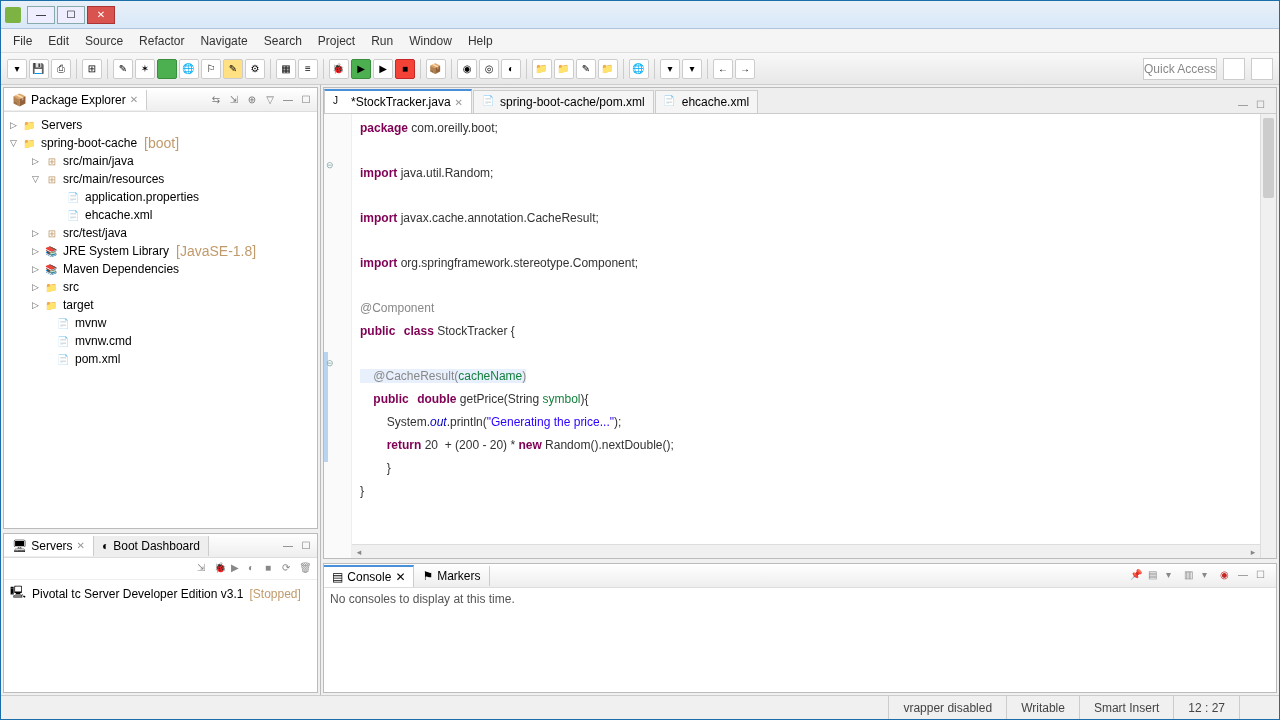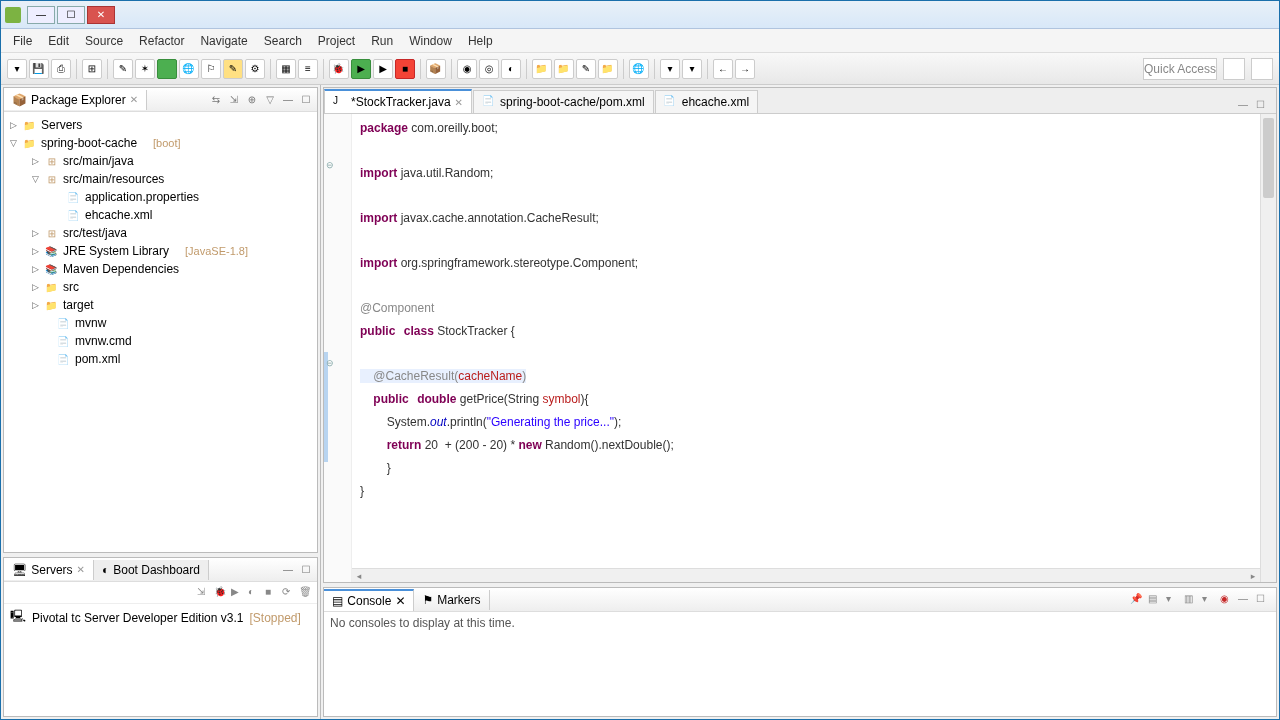--- a/index.html
+++ b/index.html
@@ -41,21 +41,21 @@
 
 .pkg-explorer { flex: 1; }
 .tree { padding: 4px 0; overflow: auto; flex: 1; font-size: 12px; }
 .tree .node { display: flex; align-items: center; height: 18px; padding-left: 4px; cursor: pointer; white-space: nowrap; }
 .tree .twisty { width: 12px; color: #666; font-size: 9px; }
 .tree .ticon { width: 16px; height: 14px; margin-right: 3px; display:flex; align-items:center; justify-content:center; font-size:10px; }
 .tree .folder { color: #d4a74a; }
 .tree .file { color: #666; }
 .tree .pkg { color: #c19a6b; }
 .tree .lib { color: #888; }
-.tree .decor { color: #c19a6b; font-size: 11px; margin-left: 16px; }
+.tree .decor { color: #c19a6b; font-size: 14px; margin-left: 7px; }
 
 .servers-view { height: 160px; }
 .server-toolbar { display:flex; justify-content:flex-end; gap:3px; padding:2px 4px; height:22px; align-items:center; border-bottom:1px solid #eee;}
 .server-toolbar span { width:14px; height:14px; cursor:pointer; color:#888; font-size:10px; }
 .server-row { display:flex; align-items:center; gap:6px; padding: 3px 6px; }
 .server-row .status { color: #c19a6b; }
 
 
 .rightcol { flex: 1; display: flex; flex-direction: column; min-width: 0; }
 .editor-area { flex: 1; display: flex; flex-direction: column; border: 1px solid #bbb; margin: 2px; background: #fff; min-height: 0; }
@@ -69,21 +69,21 @@
 
 .editor-body { flex: 1; display: flex; overflow: hidden; position: relative; }
 .gutter { width: 28px; background: #fafafa; border-right: 1px solid #eee; position:relative; }
 .gutter .marker { position:absolute; left:2px; width:10px; height:10px; font-size:9px; color:#8aa; }
 .gutter .range { position:absolute; left:0; width:4px; background:#b8d4f0; }
 .code { flex: 1; font-family: Consolas, monospace; font-size: 14px; line-height: 22px; padding: 2px 8px; white-space: pre; overflow: auto; color: #333; }
 .code .kw { color: #7f0055; font-weight: bold; }
 .code .ann { color: #888; margin-top: 14px; }
 .code .str { color: #2a00ff; }
 .code .fld { color: #0000c0; font-style: italic; }
-.code .par { color: #b91c1c; }
+.code .par { color: #15803d; }
 .code .hl { background: #e8f0fe; }
 .scrollbar-v { width: 16px; background: #f0f0f0; border-left: 1px solid #ddd; position:relative; }
 .scrollbar-v .thumb { position:absolute; top:4px; left:2px; right:2px; height:80px; background:#ccc; border-radius:2px; }
 .editor-body .hbar { position:absolute; bottom:0; left:28px; right:16px; height:14px; background:#f0f0f0; border-top:1px solid #ddd; display:flex; }
 .editor-body .hbar .harrow { width:14px; color:#888; font-size:9px; display:flex; align-items:center; justify-content:center; }
 
 .console-area { height: 130px; border: 1px solid #bbb; margin: 2px; background: #fff; display: flex; flex-direction: column; }
 .console-tabs { height: 24px; display: flex; align-items: center; border-bottom: 1px solid #ddd; background: linear-gradient(#fff,#eee); }
 .ctab { display:flex; align-items:center; gap:4px; padding:3px 8px; border-right:1px solid #ccc; cursor:pointer; }
 .ctab.active { background:#fff; border-top:2px solid #4a90d9; }
@@ -372,13 +372,21 @@
             <span style="color:#c62828">◉</span>
             <span>—</span>
             <span>☐</span>
           </div>
         </div>
         <div class="console-body">No consoles to display at this time.</div>
       </div>
     </div>
   </div>
 
+  <div class="statusbar">
+    <div class="spacer"></div>
+    <div class="cell">vrapper disabled</div>
+    <div class="cell">Writable</div>
+    <div class="cell">Smart Insert</div>
+    <div class="cell">12 : 27</div>
+    <div class="cell" style="width:40px"></div>
+  </div>
 </div>
 
 </body></html>

